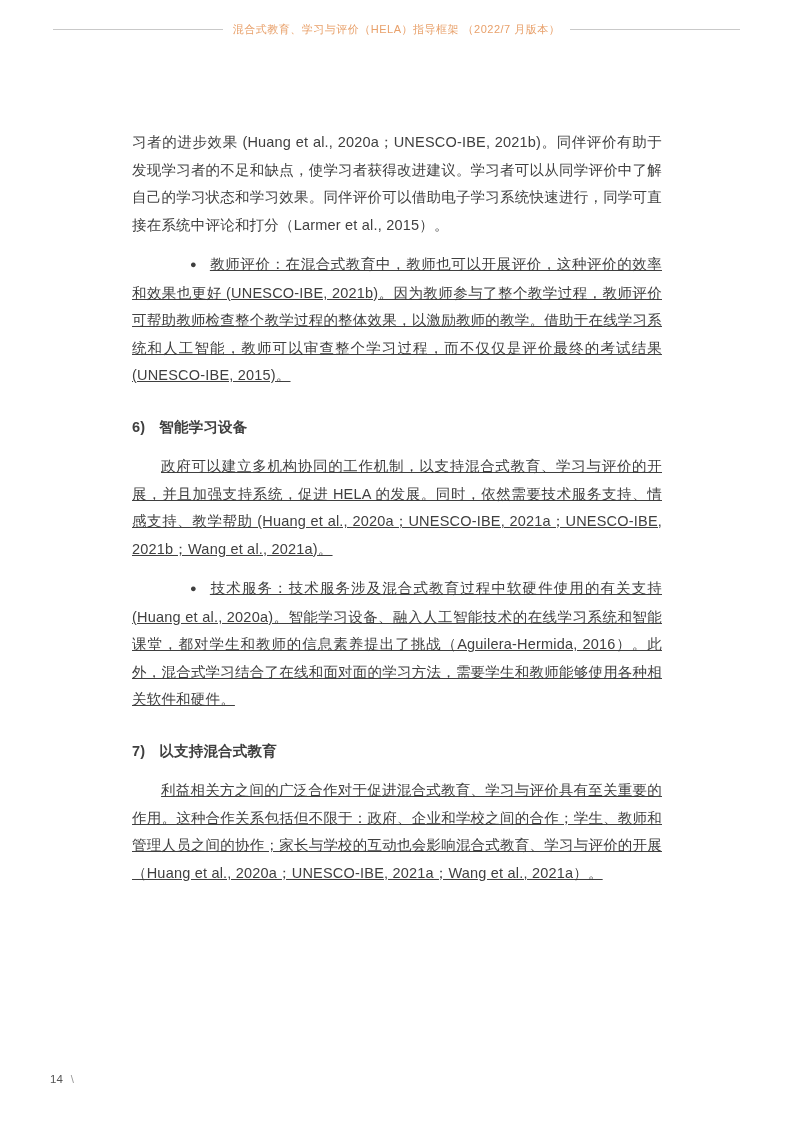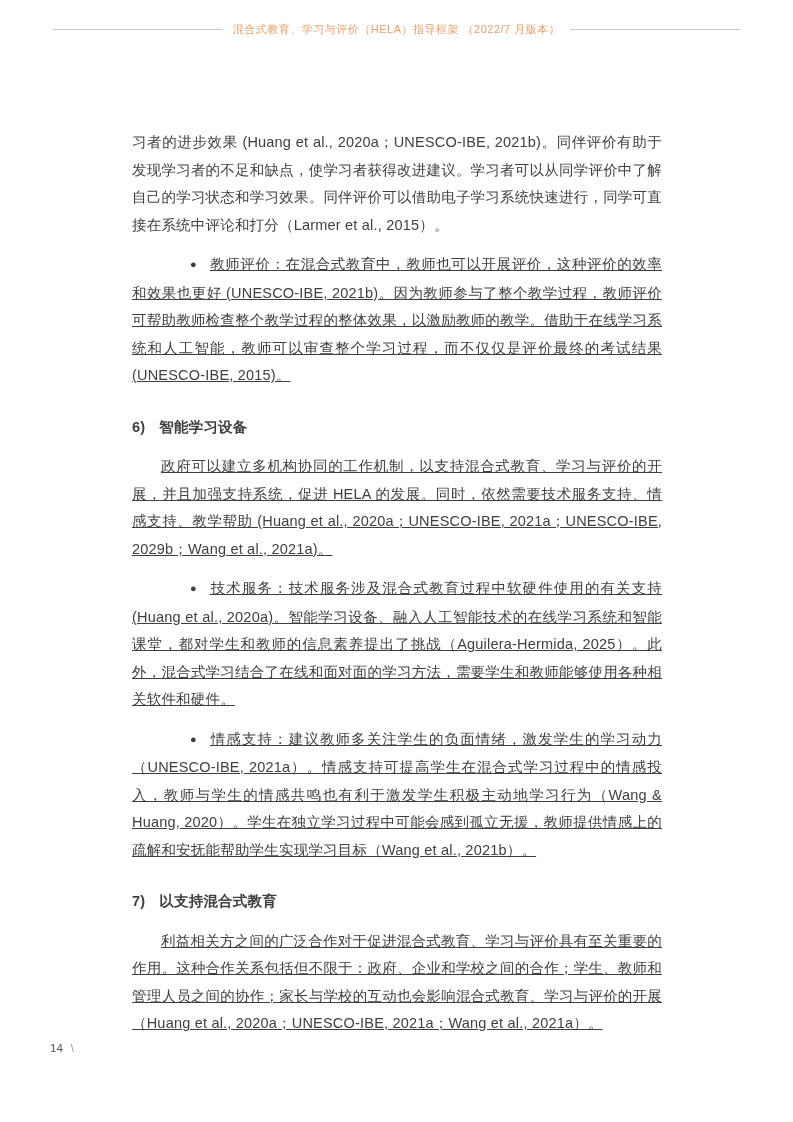--- a/index.html
+++ b/index.html
@@ -66,21 +66,21 @@
     font-weight: bold;
     margin-top: 24px !important;
     text-indent: 0;
   }
   .section-heading .h-num { margin-right: 14px; }
 
   
   .page-footer {
     position: absolute;
     left: 50px;
-    top: 1042px;
+    top: 1073px;
     font-size: 11.5px;
     color: #555555;
   }
   .footer-mark {
     color: #9a9a9a;
     margin-left: 8px;
   }
 </style>
 </head>
 <body>
@@ -90,23 +90,22 @@
   <div class="page-header">
     <span class="header-rule"></span>
     <span class="header-title">混合式教育、学习与评价（HELA）指导框架 （2022/7 月版本）</span>
     <span class="header-rule"></span>
   </div>
 
   <div class="content" id="content">
       <p class=""><span>习者的进步效果 (Huang et al., 2020a；UNESCO-IBE, 2021b)。同伴评价有助于发现学习者的不足和缺点，使学习者获得改进建议。学习者可以从同学评价中了解自己的学习状态和学习效果。同伴评价可以借助电子学习系统快速进行，同学可直接在系统中评论和打分（Larmer et al., 2015）。</span></p>
       <p class="para-indent"><span class="bullet-glyph">●</span><span>教师评价：在混合式教育中，教师也可以开展评价，这种评价的效率和效果也更好 (UNESCO-IBE, 2021b)。因为教师参与了整个教学过程，教师评价可帮助教师检查整个教学过程的整体效果，以激励教师的教学。借助于在线学习系统和人工智能，教师可以审查整个学习过程，而不仅仅是评价最终的考试结果 (UNESCO-IBE, 2015)。</span></p>
       <p class="section-heading"><span class="h-num">6)</span><span class="h-title">智能学习设备</span></p>
-      <p class="para-indent"><span>政府可以建立多机构协同的工作机制，以支持混合式教育、学习与评价的开展，并且加强支持系统，促进 HELA 的发展。同时，依然需要技术服务支持、情感支持、教学帮助 (Huang et al., 2020a；UNESCO-IBE, 2021a；UNESCO-IBE, 2029b；Wang et al., 2021a)。</span></p>
-      <p class="para-indent"><span class="bullet-glyph">●</span><span>技术服务：技术服务涉及混合式教育过程中软硬件使用的有关支持 (Huang et al., 2020a)。智能学习设备、融入人工智能技术的在线学习系统和智能课堂，都对学生和教师的信息素养提出了挑战（Aguilera-Hermida, 2025）。此外，混合式学习结合了在线和面对面的学习方法，需要学生和教师能够使用各种相关软件和硬件。</span></p>
-      <p class="para-indent"><span class="bullet-glyph">●</span><span>情感支持：建议教师多关注学生的负面情绪，激发学生的学习动力（UNESCO-IBE, 2021a）。情感支持可提高学生在混合式学习过程中的情感投入，教师与学生的情感共鸣也有利于激发学生积极主动地学习行为（Wang &amp; Huang, 2020）。学生在独立学习过程中可能会感到孤立无援，教师提供情感上的疏解和安抚能帮助学生实现学习目标（Wang et al., 2021b）。</span></p>
+      <p class="para-indent"><span>政府可以建立多机构协同的工作机制，以支持混合式教育、学习与评价的开展，并且加强支持系统，促进 HELA 的发展。同时，依然需要技术服务支持、情感支持、教学帮助 (Huang et al., 2020a；UNESCO-IBE, 2021a；UNESCO-IBE, 2021b；Wang et al., 2021a)。</span></p>
+      <p class="para-indent"><span class="bullet-glyph">●</span><span>技术服务：技术服务涉及混合式教育过程中软硬件使用的有关支持 (Huang et al., 2020a)。智能学习设备、融入人工智能技术的在线学习系统和智能课堂，都对学生和教师的信息素养提出了挑战（Aguilera-Hermida, 2016）。此外，混合式学习结合了在线和面对面的学习方法，需要学生和教师能够使用各种相关软件和硬件。</span></p>
       <p class="section-heading"><span class="h-num">7)</span><span class="h-title">以支持混合式教育</span></p>
       <p class="para-indent"><span>利益相关方之间的广泛合作对于促进混合式教育、学习与评价具有至关重要的作用。这种合作关系包括但不限于：政府、企业和学校之间的合作；学生、教师和管理人员之间的协作；家长与学校的互动也会影响混合式教育、学习与评价的开展（Huang et al., 2020a；UNESCO-IBE, 2021a；Wang et al., 2021a）。</span></p>
     </div>
 
   <div class="page-footer">
     <span>14</span><span class="footer-mark">\</span>
   </div>
 
 </div>
 

